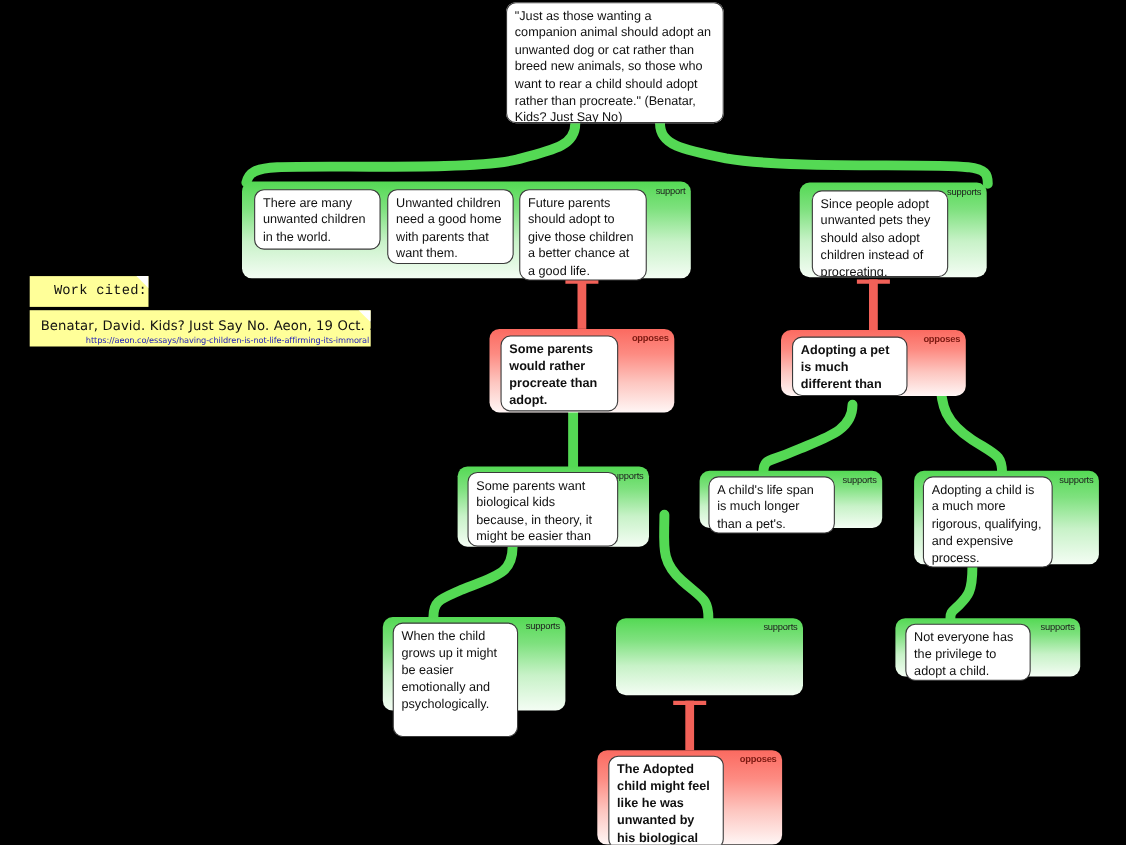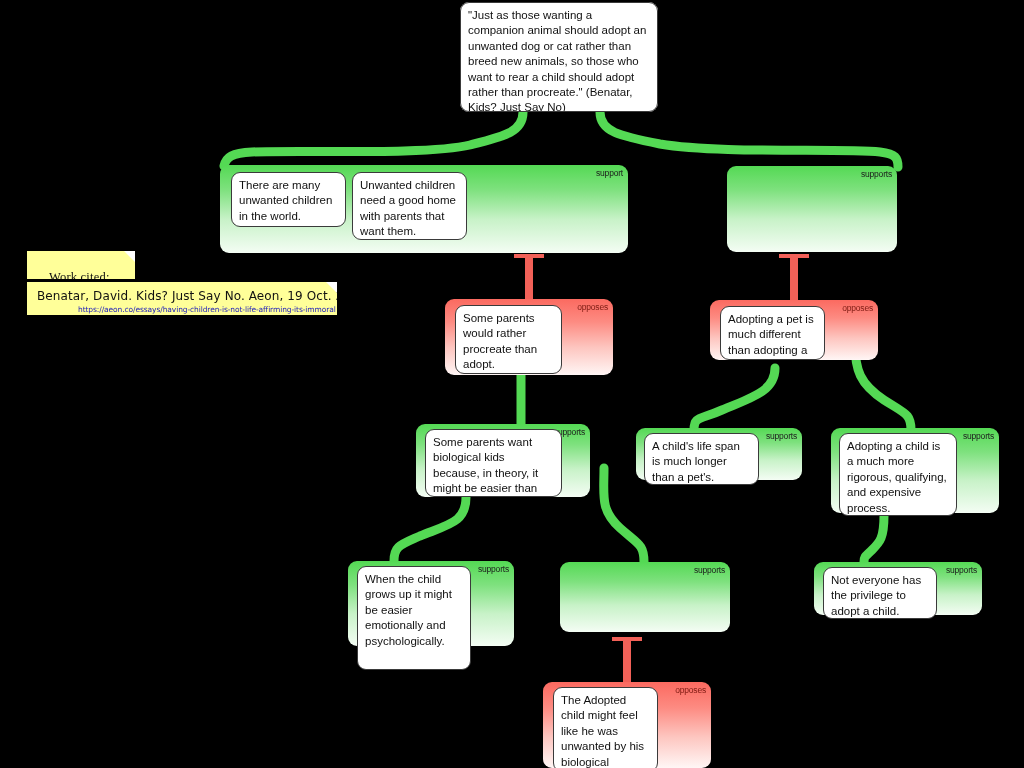--- a/index.html
+++ b/index.html
@@ -29,20 +29,21 @@
     position: absolute;
     border-radius: 9px;
     box-sizing: border-box;
     z-index: 5;
   }
   .node.support {
     background: linear-gradient(to bottom, #54d954 0%, #7ee17e 28%, #c8f2c8 62%, #f4fdf4 100%);
   }
   .node.oppose {
     background: linear-gradient(to bottom, #fb6a60 0%, #fd8b82 30%, #fdc6c0 64%, #fff6f5 100%);
+    font-weight: bold;
   }
   .node.group {
     background: linear-gradient(to bottom, #54d954 0%, #7ee17e 28%, #c8f2c8 62%, #f4fdf4 100%);
   }
 
   
   .rel {
     position: absolute;
     top: 3px;
     right: 5px;
@@ -80,23 +81,23 @@
   .sticky .fold {
     position: absolute;
     top: 0;
     right: 0;
     width: 0;
     height: 0;
     border-left: 11px solid transparent;
     border-top: 11px solid #ffffff;
   }
   .sticky-title {
-    font-family: Liberation Serif, serif;
+    font-family: Liberation Mono, monospace;
     font-size: 12.5px;
-    padding: 19px 0 0 22px;
+    padding: 6px 0 0 22px;
     letter-spacing: 0.2px;
   }
   .sticky-cite {
     font-family: "DejaVu Sans", sans-serif;
     font-size: 12px;
     padding: 7px 10px 0 10px;
     letter-spacing: 0.1px;
     white-space: nowrap;
   }
   .sticky-url {
@@ -155,23 +156,29 @@
 
   <div class="node group" style="left:220px; top:165px; width:408px; height:88px;">
     <div class="rel">support</div>
   </div>
   <div class="card" style="left:231px; top:172px; width:115px; height:55px; z-index:6;">
     <span>There are many unwanted children in the world.</span>
   </div>
   <div class="card" style="left:352px; top:172px; width:115px; height:68px; z-index:6;">
     <span>Unwanted children need a good home with parents that want them.</span>
   </div>
+  <div class="card" style="left:472px; top:172px; width:116px; height:83px; z-index:6;">
+    <span>Future parents should adopt to give those children a better chance at a good life.</span>
+  </div>
 
   <div class="node support" style="left:727px; top:166px; width:170px; height:86px;">
     <div class="rel">supports</div>
+    <div class="card" style="left:11px; top:7px; width:124px; height:79px;">
+      <span>Since people adopt unwanted pets they should also adopt children instead of procreating.</span>
+    </div>
   </div>
 
   <div class="node oppose" style="left:445px; top:299px; width:168px; height:76px;">
     <div class="rel">opposes</div>
     <div class="card" style="left:10px; top:6px; width:107px; height:69px;">
       <span>Some parents would rather procreate than adopt.</span>
     </div>
   </div>
 
   <div class="node oppose" style="left:710px; top:300px; width:168px; height:60px;">

